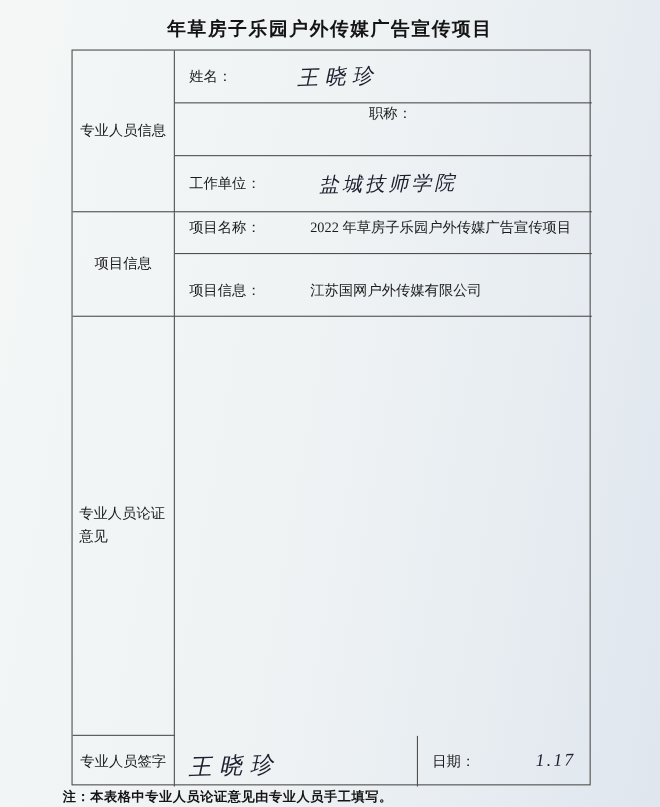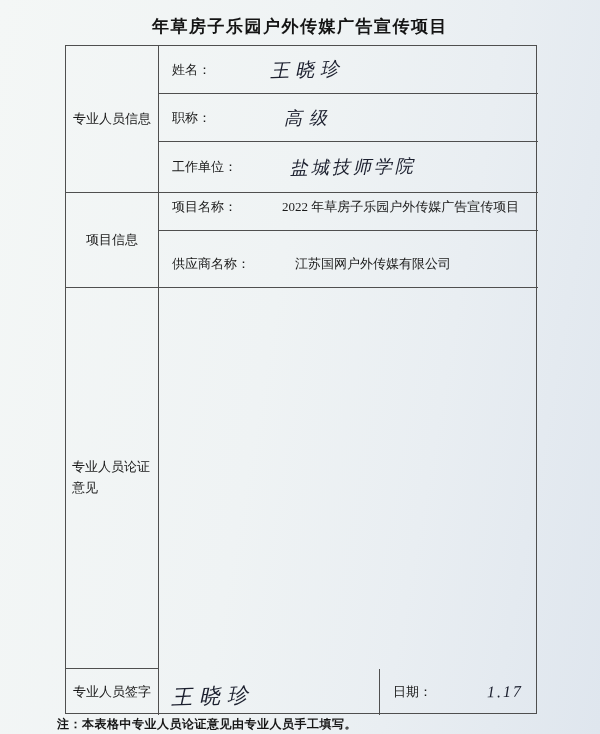--- a/index.html
+++ b/index.html
@@ -72,39 +72,39 @@
 
   <div class="tbl">
 
     <div class="cell label-cell br bb" style="left:0; top:0; width:93px; height:147px;">专业人员信息</div>
 
     <div class="cell field bb" style="left:93px; top:0; width:379px; height:48px;">
       <span class="fl">姓名：</span>
       <span class="hw hw-name">王晓珍</span>
     </div>
 
-    <div class="cell field bb" style="left:93px; top:48px; width:379px; height:48px;">
+    <div class="cell field bb" style="left:93px; top:48px; width:379px; height:48px;flex-direction:column;">
       <span class="fl">职称：</span>
       <span class="hw hw-title">高级</span>
     </div>
 
     <div class="cell label-cell br bb" style="left:0; top:147px; width:93px; height:95px;">项目信息</div>
 
     <div class="cell field bb" style="left:93px; top:96px; width:379px; height:51px;">
       <span class="fl">工作单位：</span>
       <span class="hw hw-unit">盐城技师学院</span>
     </div>
 
     <div class="cell field bb" style="left:93px; top:137px; width:379px; height:48px;">
       <span class="fl">项目名称：</span>
       <span>2022 年草房子乐园户外传媒广告宣传项目</span>
     </div>
 
     <div class="cell field bb" style="left:93px; top:195px; width:379px; height:47px;">
-      <span class="fl">供应商名称：</span>
+      <span class="fl">项目信息：</span>
       <span>江苏国网户外传媒有限公司</span>
     </div>
 
     <div class="cell label-cell br bb" style="left:0; top:242px; width:93px; height:381px;">专业人员论证意见</div>
 
 
     <div class="cell label-cell br" style="left:0; top:623px; width:93px; height:46px;">专业人员签字</div>
 
     <div class="cell field br" style="left:93px; top:623px; width:221px; height:46px; padding-left:0;">
       <span class="hw hw-sign">王晓珍</span>

